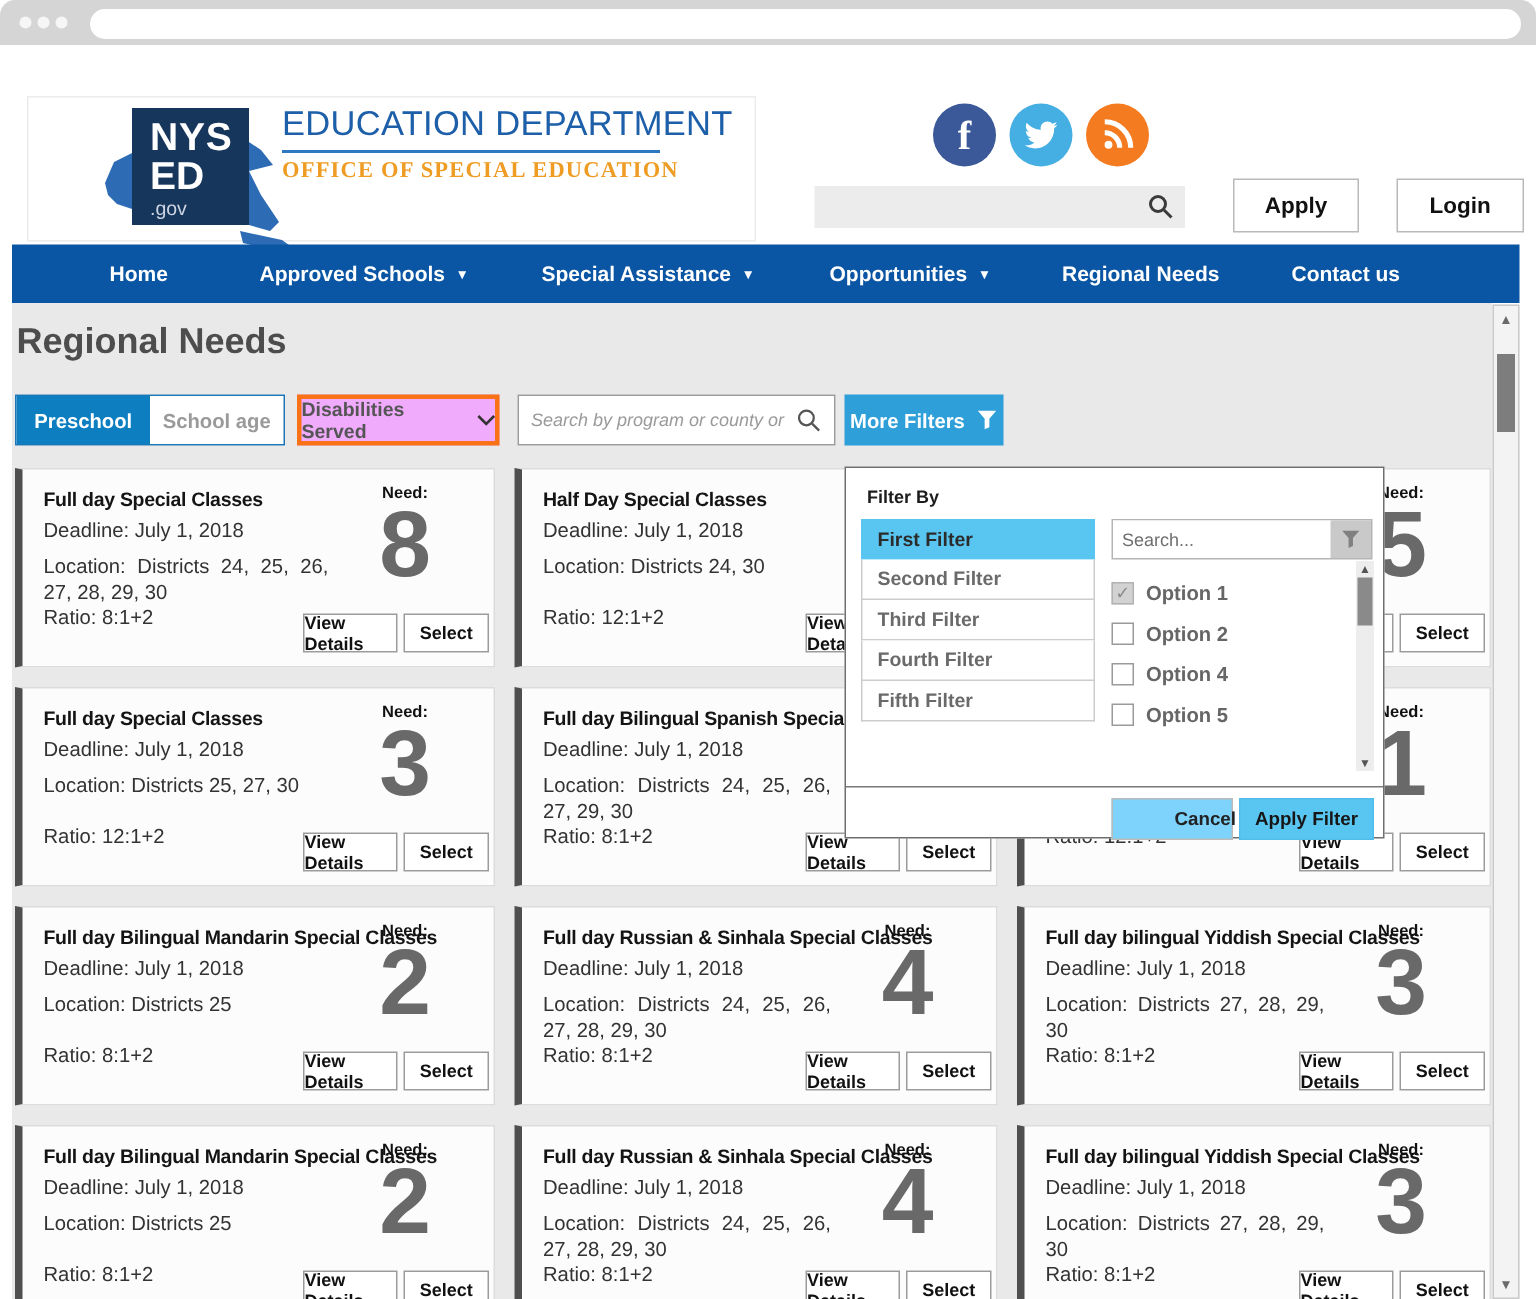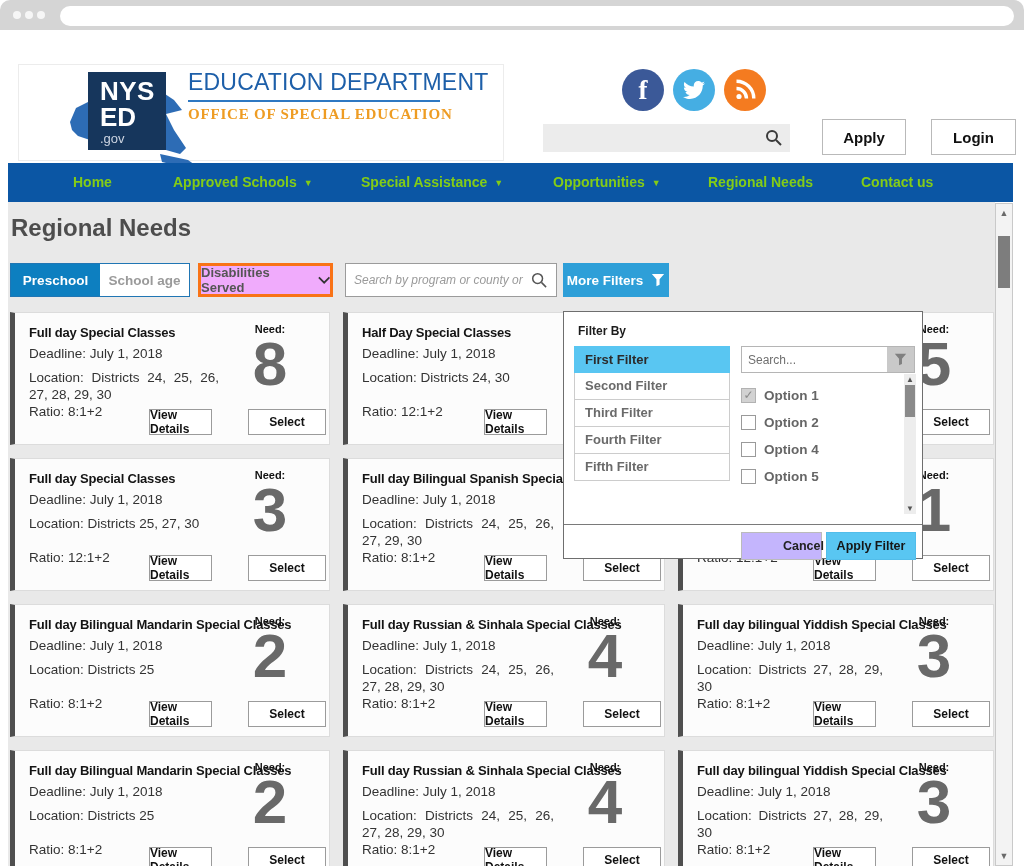--- a/index.html
+++ b/index.html
@@ -33,21 +33,21 @@
 
   .hsearch { position:absolute; left:543px; top:124px; width:247px; height:28px; background:#ececec; }
   .hsearch input { position:absolute; left:6px; top:2px; width:210px; height:24px; border:none; background:transparent; outline:none; font-size:13px; }
   .hsearch svg { position:absolute; right:7px; top:5px; }
   .hbtn { position:absolute; top:119px; height:36px; background:#fff; border:1px solid #b9b9b9; font-weight:bold; font-size:15px; color:#111; display:flex; align-items:center; justify-content:center; cursor:pointer; }
   .hbtn-apply { left:822px; width:84px; }
   .hbtn-login { left:931px; width:85px; }
 
   
   .nav { position:absolute; left:8px; top:163px; width:1005px; height:39px; background:#0b56a4; }
-  .nav-item { position:absolute; top:0; height:39px; line-height:39px; color:#84cc16; font-weight:bold; font-size:14px; cursor:pointer; white-space:nowrap; }
+  .nav-item { position:absolute; top:0; height:39px; line-height:39px; color:#ffffff; font-weight:bold; font-size:14px; cursor:pointer; white-space:nowrap; }
   .caret { font-size:9px; margin-left:7px; position:relative; top:-1px; }
 
   
   .content-bg { position:absolute; left:8px; top:202px; width:987px; height:664px; background:#e9e9e9; }
   .page-title { position:absolute; left:11px; top:214px; font-size:24px; font-weight:bold; color:#4d4d4d; }
 
   .tabs { position:absolute; left:10px; top:263px; width:180px; height:34px; border:1px solid #2076b4; background:#fff; display:flex; z-index:5; }
   .tab { flex:1; display:flex; align-items:center; justify-content:center; font-weight:bold; font-size:13.5px; cursor:pointer; }
   .tab.active { background:#0d7fc0; color:#fff; }
   .tab.inactive { color:#9a9a9a; }
@@ -68,21 +68,21 @@
   .card-line { position:absolute; left:14px; font-size:13.5px; color:#333; }
   .l-deadline { top:33px; }
   .l-location { top:56px; right:110px; line-height:17px; text-align:justify; }
   .l-ratio { top:91px; }
   .need { position:absolute; top:10px; right:24px; width:70px; text-align:center; }
   .need-label { font-size:11px; font-weight:bold; color:#111; }
   .need-num { font-size:62px; font-weight:bold; color:#696969; line-height:0.95; }
   .card-btns { position:absolute; right:3px; bottom:9px; display:flex; gap:4px; }
   .cbtn { height:26px; background:#fff; border:1px solid #9b9b9b; font-weight:bold; font-size:12px; color:#111; display:flex; align-items:center; justify-content:center; cursor:pointer; }
   .cbtn-vd { width:63px; }
-  .cbtn-sel { width:78px;margin-left:32px; }
+  .cbtn-sel { width:57px; }
 
   
   .modal { position:absolute; left:563px; top:298px; width:360px; height:248px; background:#fff; border:1px solid #6e6e6e; z-index:40;margin-top:13px; }
   .modal-title { position:absolute; left:14px; top:12px; font-size:12px; font-weight:bold; color:#1c1c1c; }
   .flist { position:absolute; left:10px; top:34px; width:156px; }
   .fitem { height:27px; line-height:26px; padding-left:10px; font-weight:bold; font-size:13px; color:#6a6a6a; background:#fff; border:1px solid #ccc; border-top:none; cursor:pointer; }
   .fitem:first-child { border-top:1px solid #ccc; }
   .fitem.active { background:#59c6f2; color:#2b2b2b; border-color:#59c6f2; }
   .fsearch { position:absolute; left:177px; top:34px; width:174px; height:27px; border:1px solid #b5b5b5; }
   .fsearch input { position:absolute; left:0; top:0; width:146px; height:25px; border:none; outline:none; padding:0 6px; font-size:12px; color:#555; }
@@ -91,21 +91,21 @@
   .opts { position:absolute; left:177px; top:70px; width:158px; }
   .opt { height:27px; display:flex; align-items:center; }
   .cb { width:15px; height:15px; border:1px solid #9a9a9a; background:#fff; margin-right:8px; font-size:12px; line-height:13px; text-align:center; cursor:pointer; flex:0 0 15px; }
   .cb.checked { background:#d2d2d2; border-color:#b2b2b2; color:#8b8b8b; }
   .opt-label { font-weight:bold; font-size:13.5px; color:#666; }
   .mscroll { position:absolute; left:340px; top:62px; width:12px; height:140px; background:#ededed; }
   .mscroll .arr { position:absolute; left:0; width:12px; font-size:8px; color:#555; text-align:center; }
   .mscroll .thumb { position:absolute; left:1px; top:11px; width:10px; height:32px; background:#8a8a8a; }
   .mfooter { position:absolute; left:0; top:212px; width:358px; height:36px; border-top:1px solid #7a7a7a; }
   .mbtn { position:absolute; top:7px; height:28px; font-weight:bold; font-size:12.5px; display:flex; align-items:center; justify-content:center; cursor:pointer; }
-  .mbtn-cancel { left:177px; width:81px; background:#c4b5fd; border:1px solid #bbb; color:#222;padding-left:44px; }
+  .mbtn-cancel { left:177px; width:81px; background:#7dd3fc; border:1px solid #bbb; color:#222;padding-left:44px; }
   .mbtn-apply { left:262px; width:90px; background:#59c6f2; border:1px solid #52bdea; color:#161616; }
 
   
   .vscroll { position:absolute; left:995px; top:203px; width:18px; height:663px; background:#f3f3f3; border:1px solid #c9c9c9; z-index:30; }
   .vscroll .arr { position:absolute; left:0; width:16px; text-align:center; font-size:9px; color:#6a6a6a; }
   .vscroll .thumb { position:absolute; left:2px; top:32px; width:12px; height:52px; background:#7d7d7d; }
 </style>
 </head>
 <body>
 

